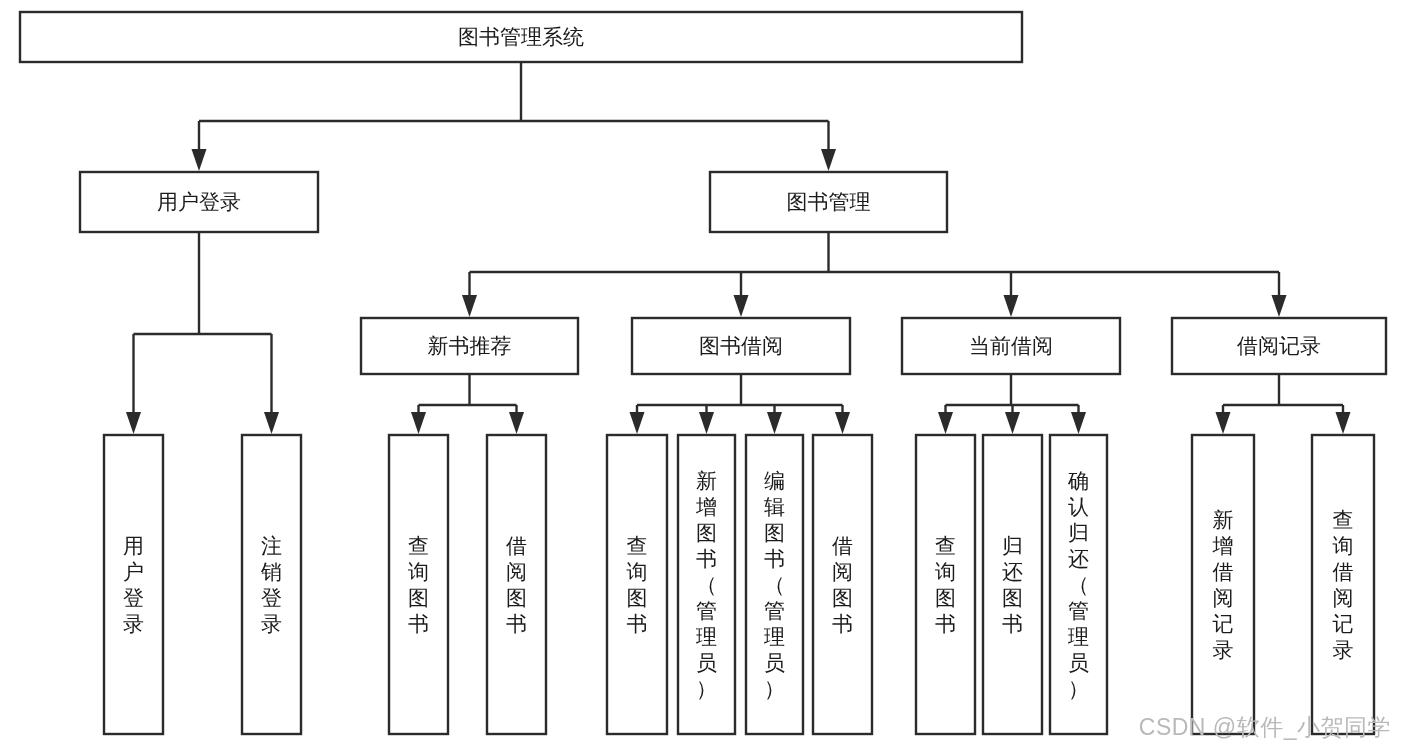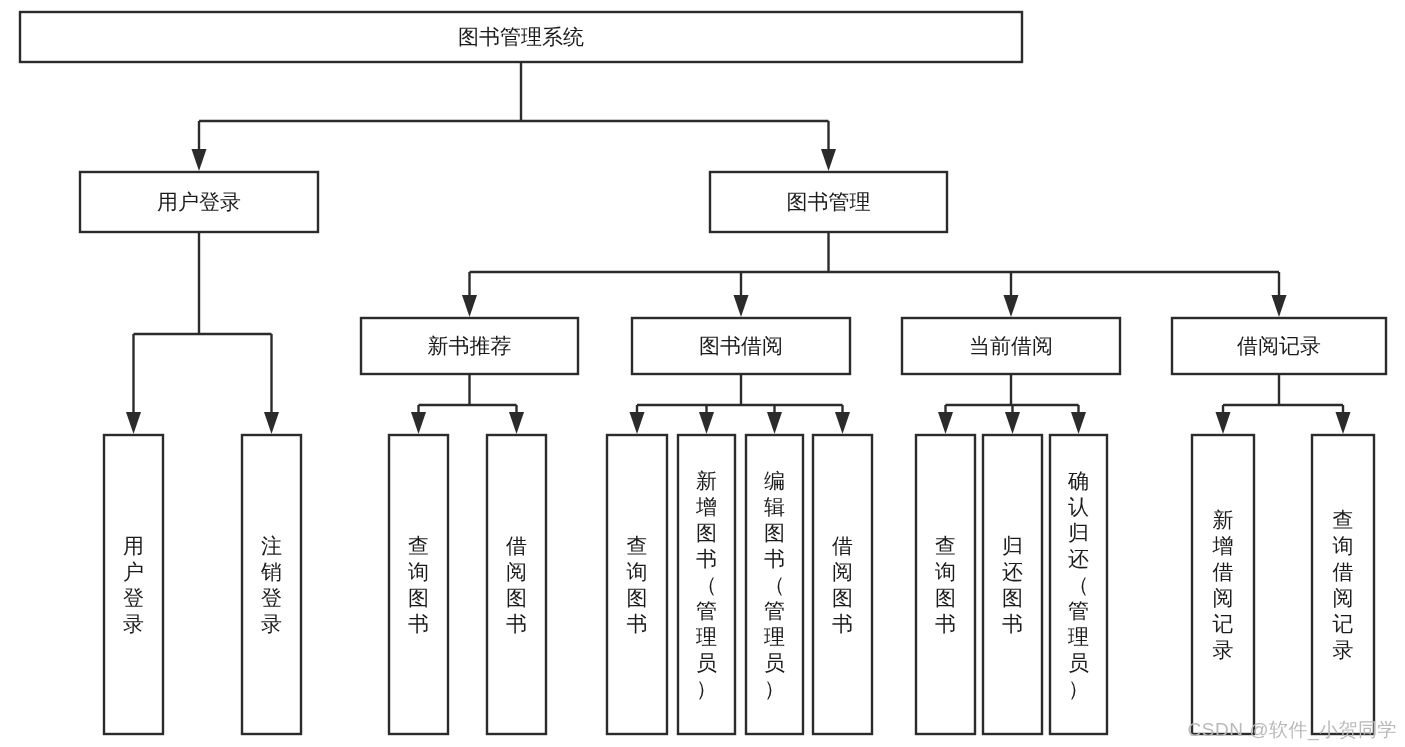--- a/index.html
+++ b/index.html
@@ -50,24 +50,24 @@
     dominant-baseline: middle;
   }
   .node-label-v {
     font-family: "Liberation Sans", "DejaVu Sans", sans-serif;
     font-size: 21px;
     fill: #1b1b1b;
     text-anchor: middle;
   }
   .watermark {
     position: absolute;
-    right: 8px;
+    right: 14px;
     bottom: 4px;
     font-family: "Liberation Sans", "DejaVu Sans", sans-serif;
-    font-size: 19px;
+    font-size: 23px;
     color: #b9b9b9;
     letter-spacing: 0.5px;
     white-space: nowrap;
     user-select: none;
   }
 </style>
 </head>
 <body>
 
 <div id="diagram-root">

